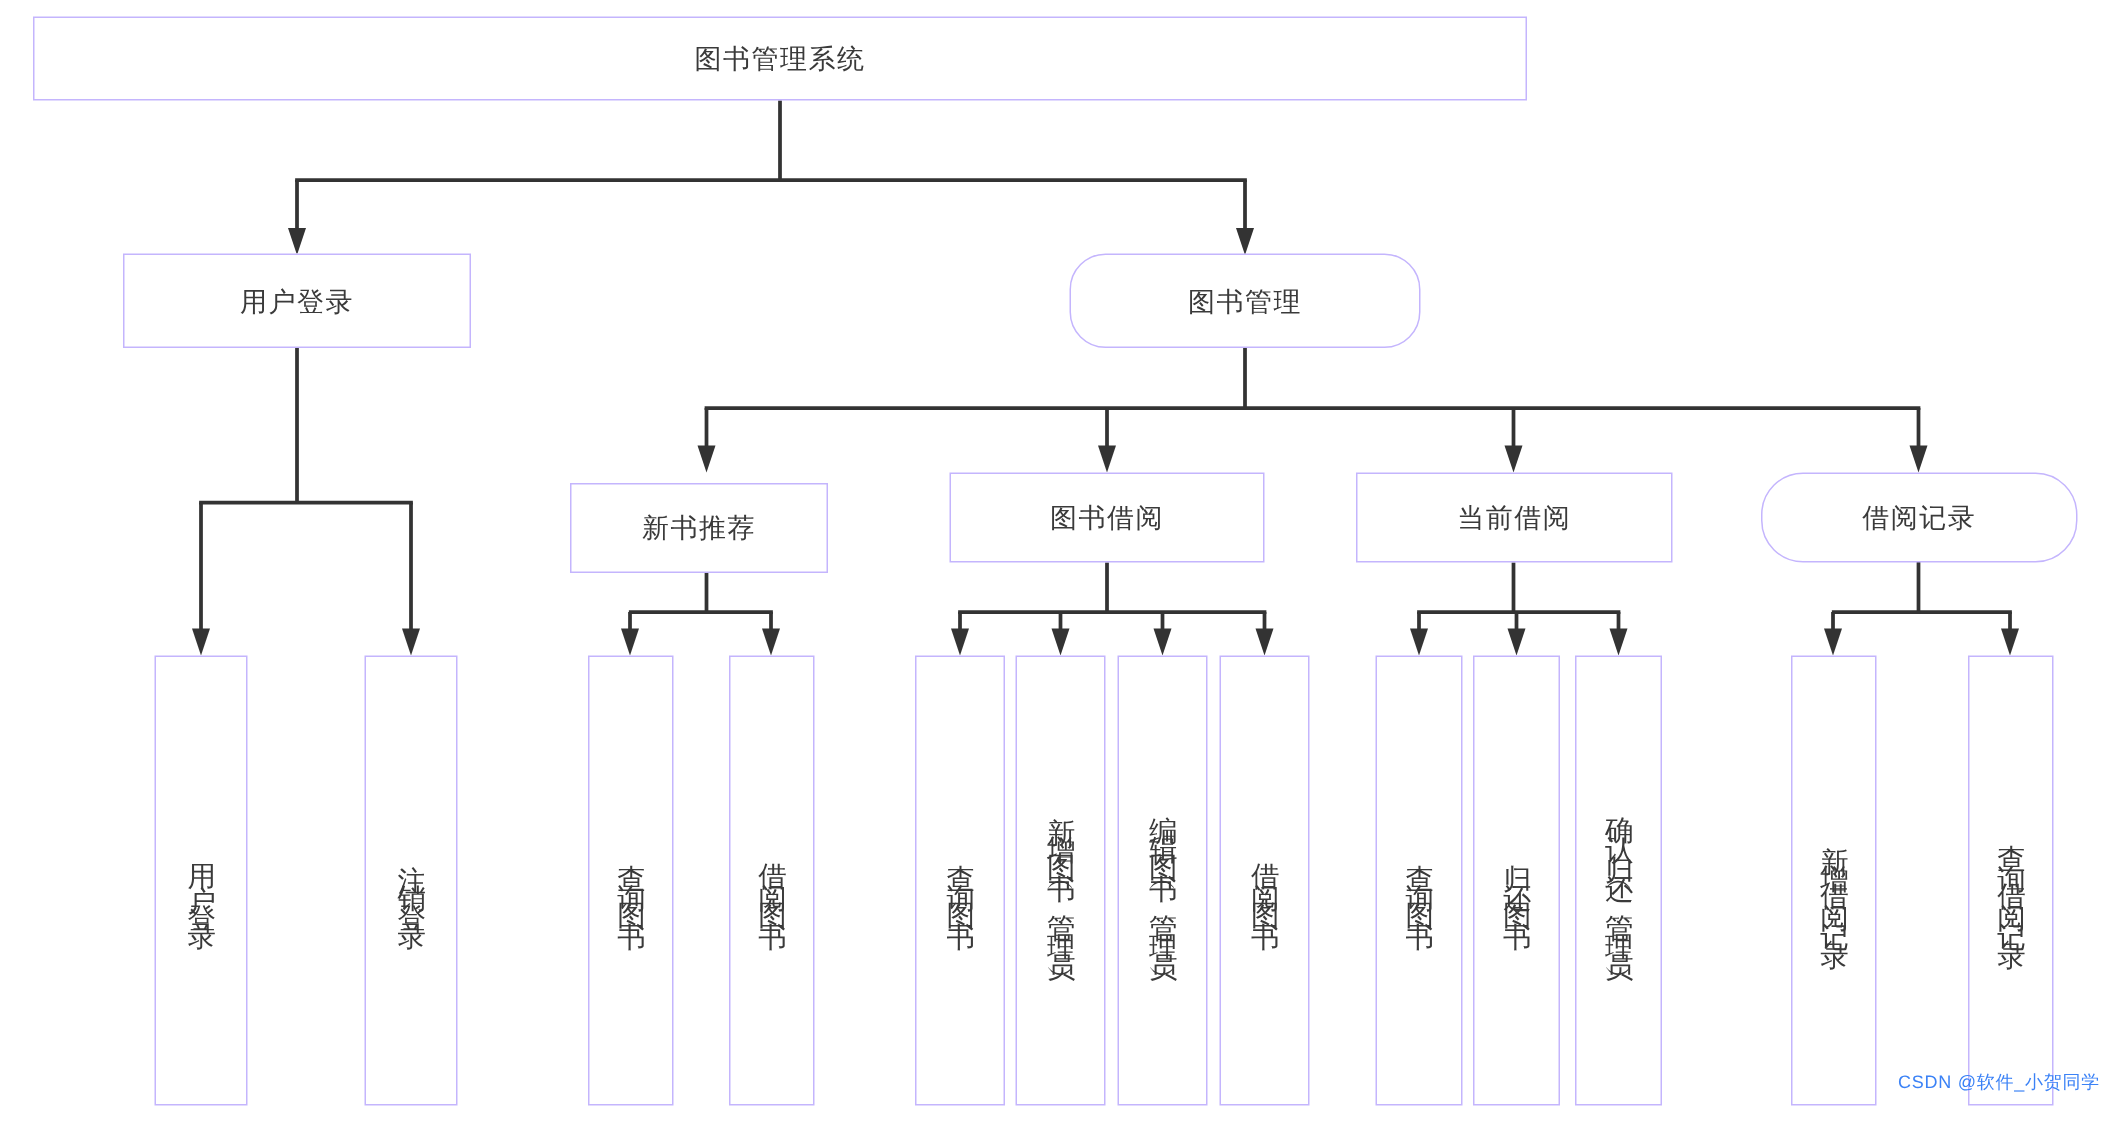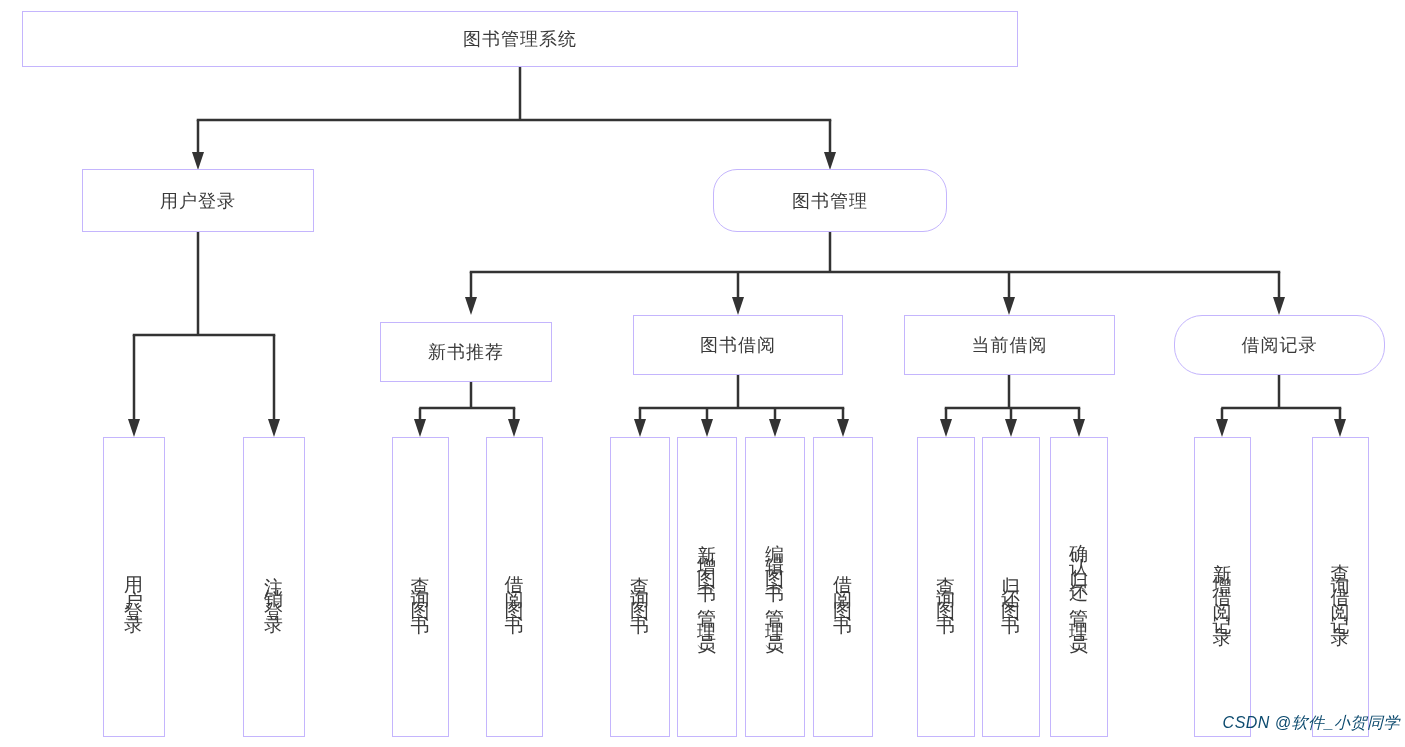--- a/index.html
+++ b/index.html
@@ -42,26 +42,25 @@
     text-orientation: mixed;
     font-size: 19px;
     line-height: 1;
     letter-spacing: 13px;
     white-space: nowrap;
   }
   .watermark {
     position: absolute;
     top: 713px;
     right: 5px;
-    font-size: 16px;
-    color: #0c4a6e;
+    font-size: 12px;
+    color: #3b82f6;
     letter-spacing: 0.5px;
     z-index: 5;
     white-space: nowrap;
-    font-style: italic;
   }
 </style>
 </head>
 <body>
 
 <div class="canvas">
 
   <svg class="connectors" viewBox="0 0 1405 747" xmlns="http://www.w3.org/2000/svg">
     <g stroke="#333333" stroke-width="2.5" fill="none">
 

